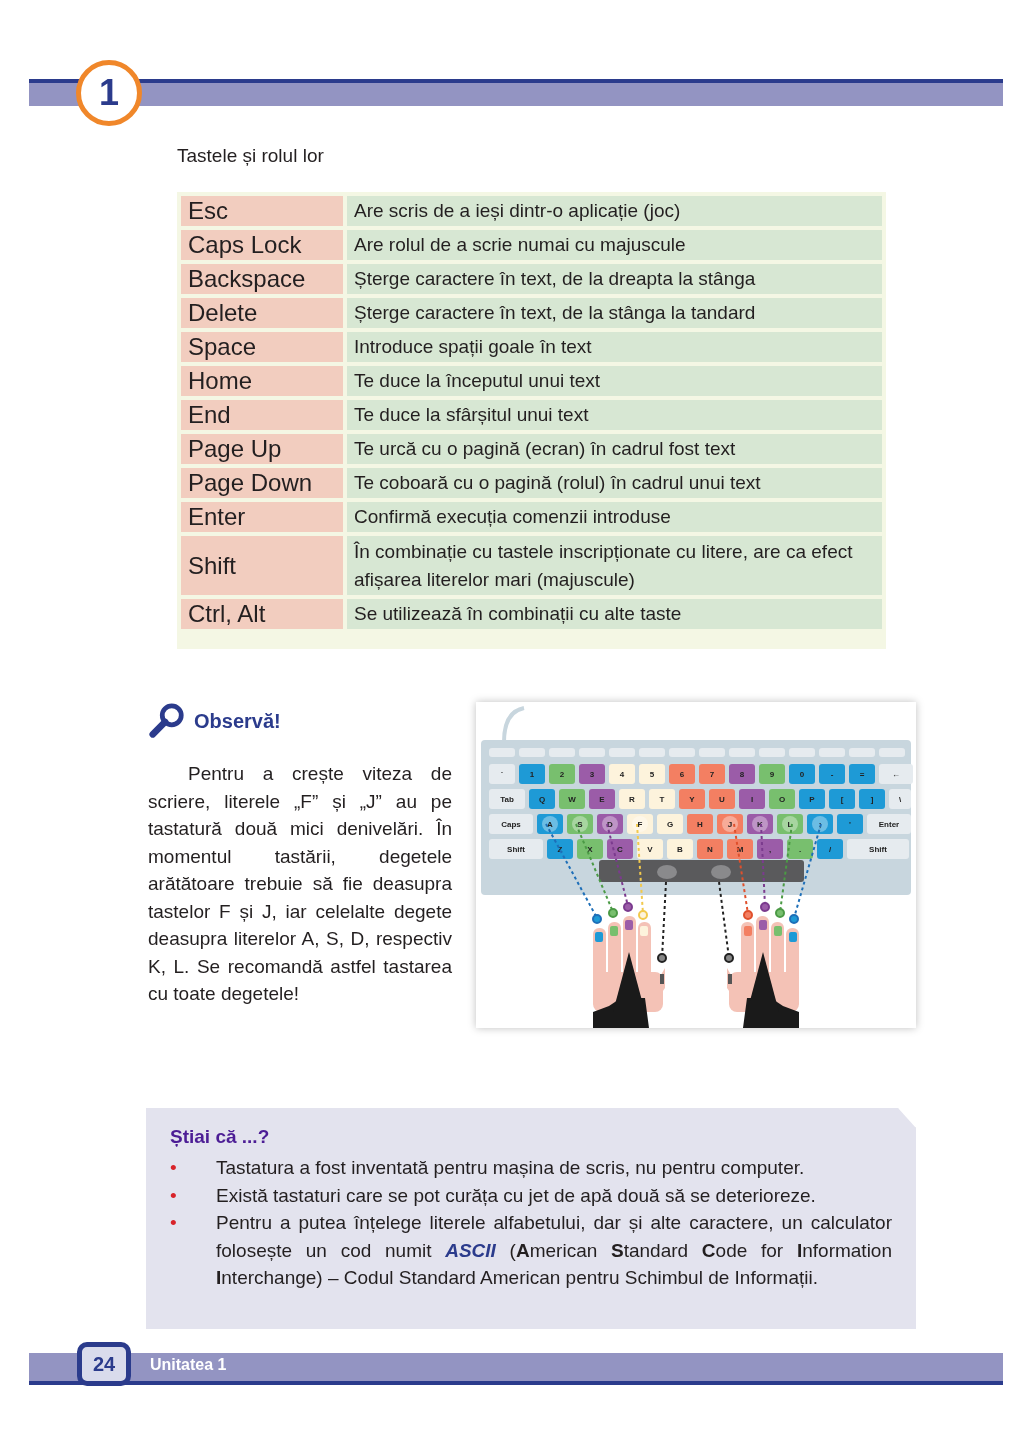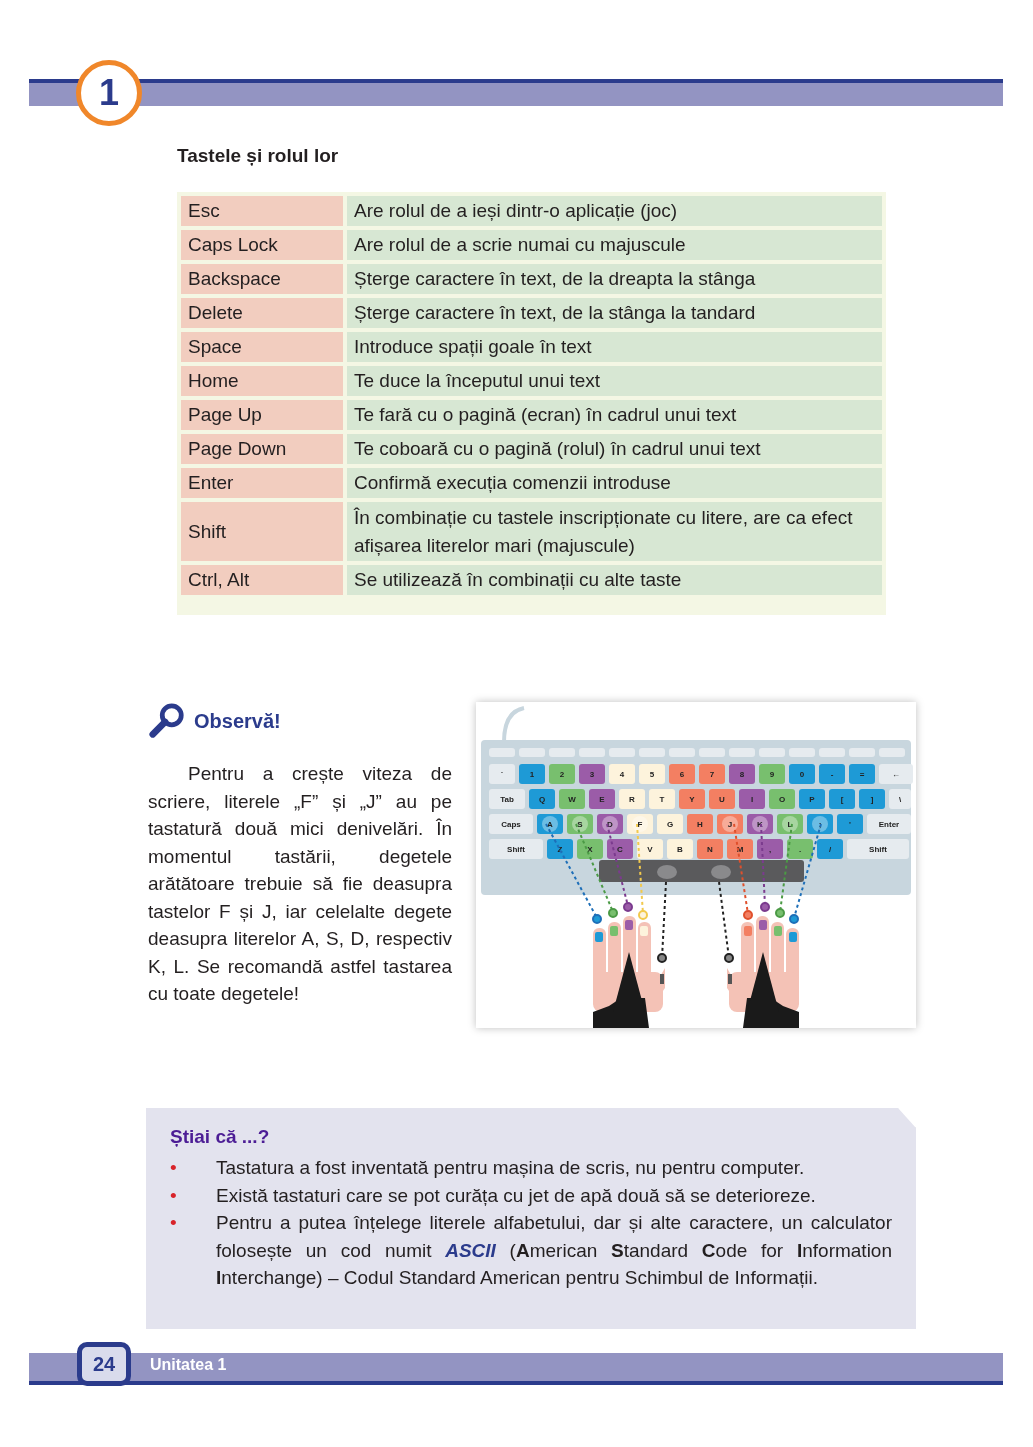--- a/index.html
+++ b/index.html
@@ -2,27 +2,27 @@
 <html><head>
 <meta charset="utf-8">
 <style>
   html, body { margin:0; padding:0; background:#ffffff; }
   body { width:1033px; height:1447px; position:relative; overflow:hidden; font-family:"Liberation Sans", sans-serif; color:#231f20; }
 
   
   .top-band { position:absolute; left:29px; top:79px; width:974px; height:27px; background:#9394c2; border-top:4px solid #2b3b8c; box-sizing:border-box; }
   .chapter-badge { position:absolute; left:76px; top:60px; width:66px; height:66px; border-radius:50%; background:#fff; border:5px solid #f0872a; box-sizing:border-box; display:flex; align-items:center; justify-content:center; font-weight:bold; font-size:36px; color:#2b3b8c; }
 
-  .section-title { position:absolute; left:177px; top:145px; font-size:19px; font-weight:bold; color:#231f20; }
+  .section-title { position:absolute; left:177px; top:145px; font-size:19px; font-weight:normal; color:#231f20; }
 
   
   .key-table { position:absolute; left:177px; top:192px; width:709px; background:#f4f7e4; padding:4px; box-sizing:border-box; }
   .key-row { display:flex; margin-bottom:4px; }
   .key-row:last-child { margin-bottom:16px; }
-  .key-cell { width:162px; background:#f2cdbf; padding:0 7px; box-sizing:border-box; font-size:19px; display:flex; align-items:center; margin-right:4px; }
+  .key-cell { width:162px; background:#f2cdbf; padding:0 7px; box-sizing:border-box; font-size:24px; display:flex; align-items:center; margin-right:4px; }
   .desc-cell { flex:1; background:#d7e7d3; padding:0 7px; box-sizing:border-box; font-size:19px; display:flex; align-items:center; line-height:28px; }
   .key-row { height:30px; }
   .key-row.tall { height:59px; }
 
   
   .obs-header { position:absolute; left:148px; top:702px; display:flex; align-items:center; }
   .obs-icon { width:38px; height:38px; margin-right:8px; }
   .obs-title { font-size:20px; font-weight:bold; color:#2b3b8c; }
   .obs-text { position:absolute; left:148px; top:760px; width:304px; font-size:19px; line-height:27.5px; text-align:justify; color:#231f20; }
   .obs-text p { margin:0; text-indent:40px; }
@@ -64,21 +64,21 @@
 
 <div class="top-band"></div>
 <div class="chapter-badge">
     <span>1</span>
   </div>
 <div class="section-title">Tastele și rolul lor</div>
 
 <div class="key-table">
   <div class="key-row">
       <div class="key-cell">Esc</div>
-      <div class="desc-cell">Are rolul de a ieși dintr-o aplicație (joc)</div>
+      <div class="desc-cell">Are scris de a ieși dintr-o aplicație (joc)</div>
     </div>
   <div class="key-row">
       <div class="key-cell">Caps Lock</div>
       <div class="desc-cell">Are rolul de a scrie numai cu majuscule</div>
     </div>
   <div class="key-row">
       <div class="key-cell">Backspace</div>
       <div class="desc-cell">Șterge caractere în text, de la dreapta la stânga</div>
     </div>
   <div class="key-row">
@@ -87,22 +87,26 @@
     </div>
   <div class="key-row">
       <div class="key-cell">Space</div>
       <div class="desc-cell">Introduce spații goale în text</div>
     </div>
   <div class="key-row">
       <div class="key-cell">Home</div>
       <div class="desc-cell">Te duce la începutul unui text</div>
     </div>
   <div class="key-row">
+      <div class="key-cell">End</div>
+      <div class="desc-cell">Te duce la sfârșitul unui text</div>
+    </div>
+  <div class="key-row">
       <div class="key-cell">Page Up</div>
-      <div class="desc-cell">Te fară cu o pagină (ecran) în cadrul unui text</div>
+      <div class="desc-cell">Te urcă cu o pagină (ecran) în cadrul fost text</div>
     </div>
   <div class="key-row">
       <div class="key-cell">Page Down</div>
       <div class="desc-cell">Te coboară cu o pagină (rolul) în cadrul unui text</div>
     </div>
   <div class="key-row">
       <div class="key-cell">Enter</div>
       <div class="desc-cell">Confirmă execuția comenzii introduse</div>
     </div>
   <div class="key-row tall">

